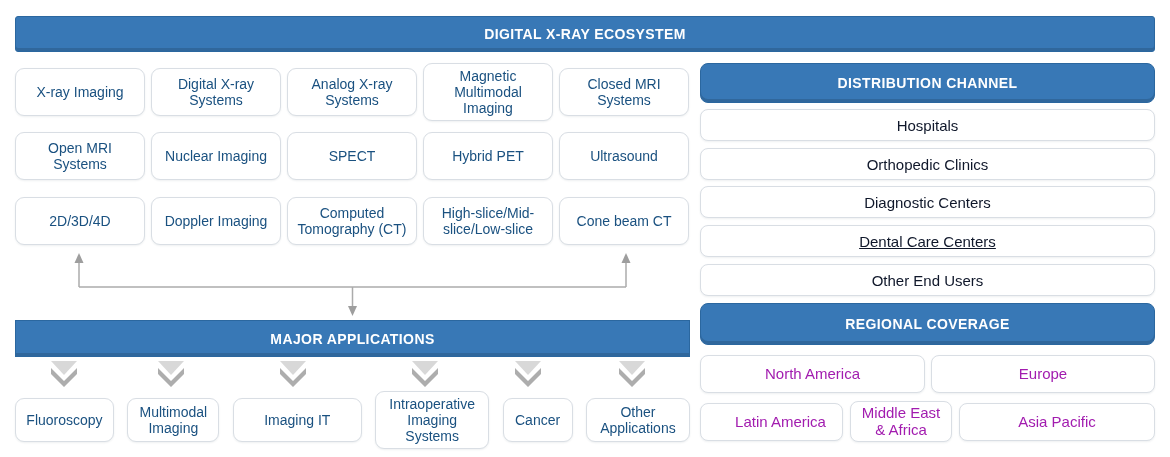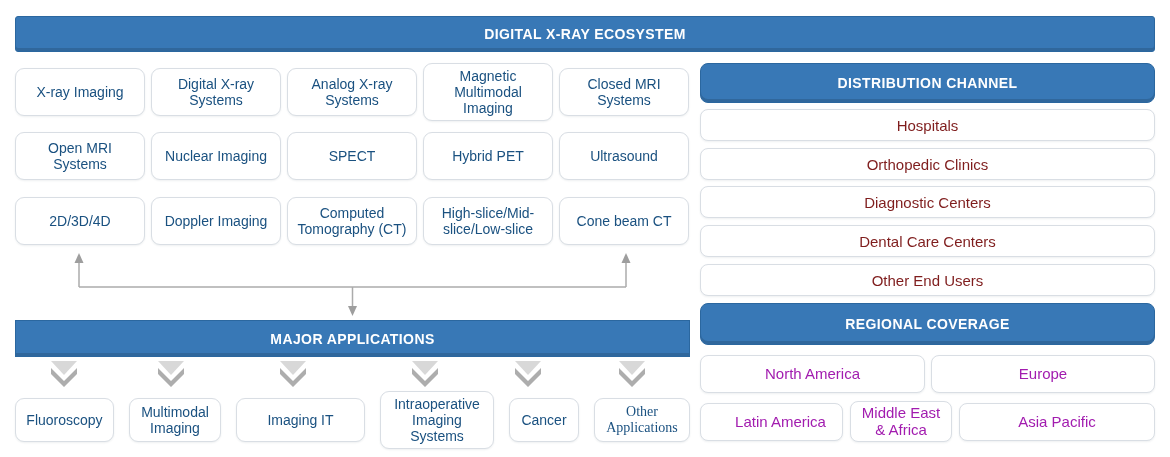--- a/index.html
+++ b/index.html
@@ -23,21 +23,21 @@
     padding:4px 8px;
   }
   .grid-row{position:absolute;left:15px;width:676px;display:flex;gap:6px;align-items:center;}
   .grid-row .wbox{width:130px;min-height:48px;flex:0 0 130px;}
   .apps-row{position:absolute;left:15px;top:391px;width:675px;height:58px;
     display:flex;justify-content:space-between;align-items:center;}
   .right-item{position:absolute;left:700px;width:455px;height:32px;
     background:#ffffff;border:1px solid #D9DEE4;border-radius:8px;
     box-shadow:0 1px 2px rgba(40,60,80,0.08);
     display:flex;align-items:center;justify-content:center;text-align:center;
-    box-sizing:border-box;color:#7f1d1d;font-size:15px;}
+    box-sizing:border-box;color:#0f172a;font-size:15px;}
   .region-box{position:absolute;background:#ffffff;border:1px solid #D9DEE4;border-radius:8px;
     box-shadow:0 1px 2px rgba(40,60,80,0.08);
     display:flex;align-items:center;justify-content:center;text-align:center;
     box-sizing:border-box;color:#a21caf;font-size:15px;line-height:1.15;min-height:38px;padding:2px 6px;}
   .tri{position:absolute;width:26px;height:27px;}
   svg{display:block;}
   .overlay{position:absolute;left:0;top:0;pointer-events:none;}
 </style>
 </head>
 <body>
@@ -166,38 +166,38 @@
       </div>
     <div class="wbox" style="width:129px;min-height:44px;">
         <span>Imaging IT</span>
       </div>
     <div class="wbox" style="width:114px;min-height:44px;">
         <span>Intraoperative Imaging Systems</span>
       </div>
     <div class="wbox" style="width:70px;min-height:44px;">
         <span>Cancer</span>
       </div>
-    <div class="wbox" style="width:96px;min-height:44px;font-family:Liberation Serif, serif;">
+    <div class="wbox" style="width:104px;min-height:44px;">
         <span>Other Applications</span>
       </div>
   </div>
 
   <div class="blue-bar rounded" style="left:700px;top:63px;width:455px;height:40px;">
     <span>DISTRIBUTION CHANNEL</span>
   </div>
   <div class="right-item" style="top:109px;">
       <span>Hospitals</span>
     </div>
   <div class="right-item" style="top:148px;">
       <span>Orthopedic Clinics</span>
     </div>
   <div class="right-item" style="top:186px;">
       <span>Diagnostic Centers</span>
     </div>
-  <div class="right-item" style="top:225px;">
+  <div class="right-item" style="top:225px;text-decoration:underline;">
       <span>Dental Care Centers</span>
     </div>
   <div class="right-item" style="top:264px;">
       <span>Other End Users</span>
     </div>
 
   <div class="blue-bar rounded" style="left:700px;top:303px;width:455px;height:42px;">
     <span>REGIONAL COVERAGE</span>
   </div>
   <div class="region-box" style="left:700px;top:355px;width:225px;">

